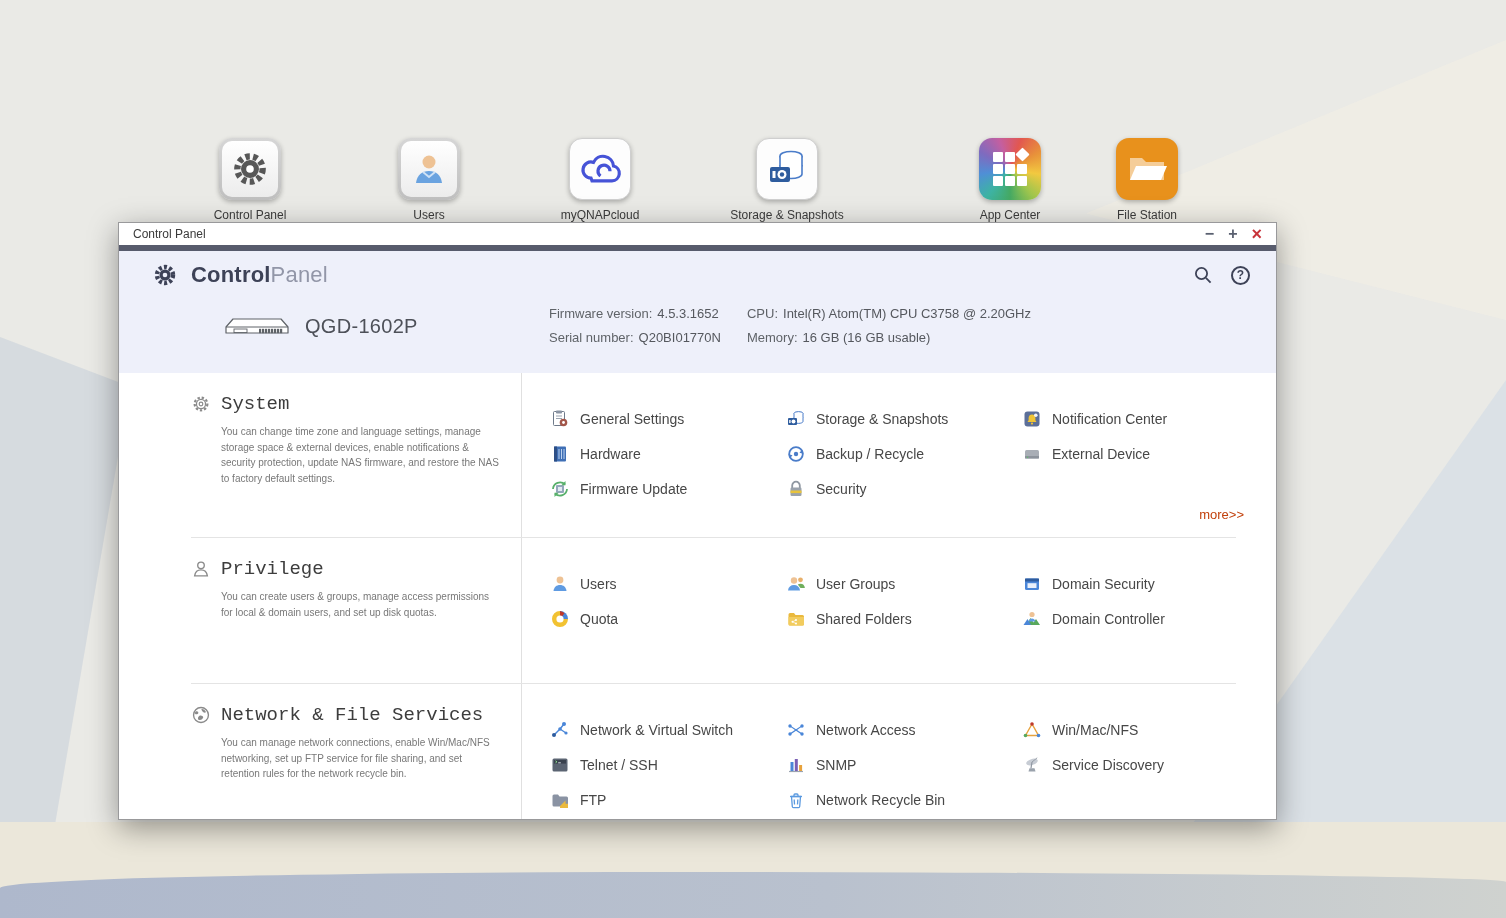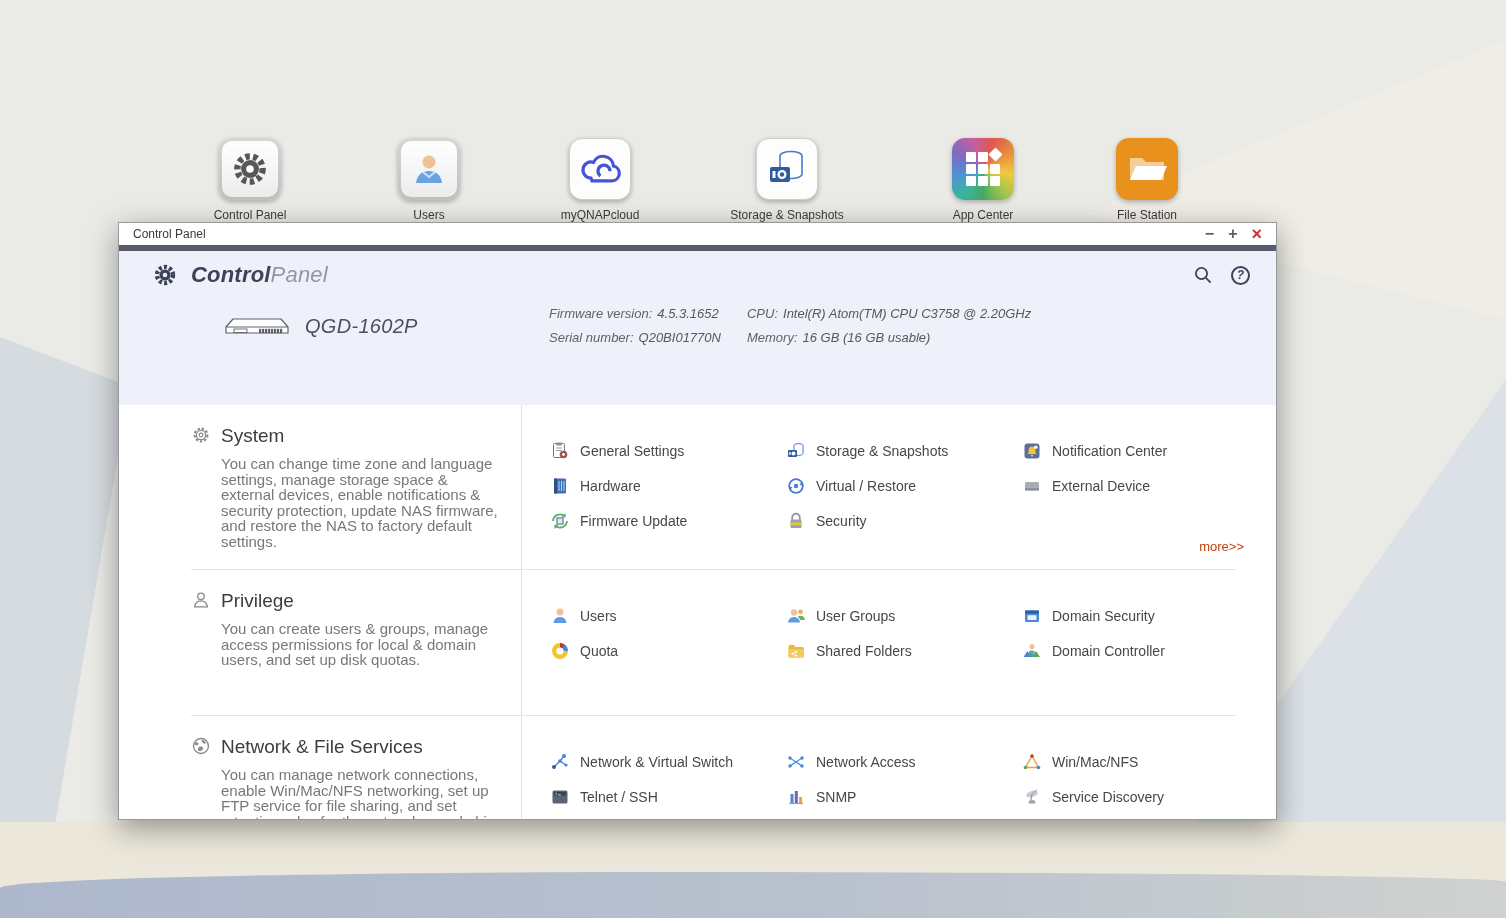--- a/index.html
+++ b/index.html
@@ -37,21 +37,21 @@
   .win { position:absolute; left:118px; top:222px; width:1159px; height:598px; z-index:2;
          background:#fff; border:1px solid #99999b; box-shadow:0 8px 28px rgba(0,0,0,.38);
          display:flex; flex-direction:column; }
   .titlebar { height:22px; background:#fff; display:flex; align-items:center; padding:0 14px; flex:none; }
   .titlebar-title { font-size:12px; color:#3a3a3a; }
   .titlebar-btns { margin-left:auto; display:flex; gap:14px; align-items:center; }
   .tb-btn { font-size:16px; font-weight:700; color:#5a6070; line-height:1; }
   .tb-btn.close { color:#c8333a; font-size:18px; }
   .strip { height:6px; background:#575b6c; flex:none; }
 
-  .header { height:154px; background:#eef0fa; flex:none; padding:11px 26px 8px 34px;font-style:italic; }
+  .header { height:122px; background:#eef0fa; flex:none; padding:11px 26px 8px 34px; }
   .header-row1 { display:flex; align-items:center; }
   .app-title { margin-left:14px; font-size:22px; letter-spacing:.2px; }
   .app-title .bold { font-weight:700; color:#3d4257; }
   .app-title .light { font-weight:400; color:#9296a8; }
   .header-tools { margin-left:auto; display:flex; align-items:center; gap:18px; }
   .help-circle { width:19px; height:19px; border:2px solid #3d4257; border-radius:50%;
                  display:flex; align-items:center; justify-content:center;
                  font-size:12px; font-weight:700; color:#3d4257; }
   .header-row2 { display:flex; align-items:center; margin-top:14px; }
   .device-block { display:flex; align-items:center; width:326px; margin-left:70px; }
@@ -60,23 +60,23 @@
   .info-col .lbl { color:#5f6368; }
   .info-col .val { color:#55585e; margin-left:5px; }
   .info-col + .info-col { margin-left:26px; }
 
   .body { flex:1; background:#fff; overflow:hidden; }
   .section { margin:0 40px 0 72px; display:flex; }
   .sec-system   { height:165px; border-bottom:1px solid #e4e4e4; }
   .sec-privilege{ height:146px; border-bottom:1px solid #e4e4e4; }
   .sec-network  { height:137px; }
   .sec-left { width:330px; flex:none; padding-top:20px; }
-  .sec-head { display:flex; align-items:flex-start; gap:10px; }
+  .sec-head { display:flex; align-items:center; gap:10px;font-family:Liberation Mono, monospace; }
   .sec-title { font-size:19px; color:#3d3d3d; }
-  .sec-desc { margin:9px 0 0 30px; width:282px; font-size:15px; line-height:15.5px; color:#787878; }
+  .sec-desc { margin:9px 0 0 30px; width:282px; font-size:10px; line-height:15.5px; color:#787878; }
   .sec-items { flex:1; border-left:1px solid #e0e0e0; padding:28px 0 0 28px; position:relative; }
   .items-grid { display:grid; grid-auto-flow:column; grid-auto-columns:236px; }
   .rows3 { grid-template-rows:repeat(3,35px); }
   .rows2 { grid-template-rows:repeat(2,35px); }
   .item { display:flex; align-items:center; gap:10px; }
   .item-label { font-size:14px; color:#474747; }
   .ico { width:20px; height:20px; flex:none; display:inline-flex; }
   .ico svg { width:100%; height:100%; }
   .sec-ico { width:20px; height:20px; display:inline-flex; }
   .more-link { text-align:right; padding-right:14px; margin-top:1px; font-size:13px; color:#c2410c; }
@@ -132,21 +132,21 @@
           <path d="M16 19v9c0 2.5 4.9 4.5 11 4.5s11-2 11-4.5v-9"></path>
         </g>
         <rect x="6" y="21" width="20" height="15" rx="2" fill="#2e5c9e"></rect>
         <circle cx="18" cy="28.5" r="4.5" fill="#fff"></circle>
         <circle cx="18" cy="28.5" r="2.2" fill="#2e5c9e"></circle>
         <rect x="8.5" y="25" width="3" height="7" fill="#fff"></rect>
       </svg>
   </div>
   <div class="desk-label">Storage &amp; Snapshots</div>
 </div>
-<div class="desk-icon" style="left:903px">
+<div class="desk-icon" style="left:930px">
   <div class="tile tile-appcenter">
     <svg width="62" height="62" viewBox="0 0 62 62">
         <g fill="#fff">
           <rect x="14" y="14" width="10" height="10" rx="1"></rect>
           <rect x="26" y="14" width="10" height="10" rx="1"></rect>
           <rect x="14" y="26" width="10" height="10" rx="1"></rect>
           <rect x="26" y="26" width="10" height="10" rx="1"></rect>
           <rect x="38" y="26" width="10" height="10" rx="1"></rect>
           <rect x="14" y="38" width="10" height="10" rx="1"></rect>
           <rect x="26" y="38" width="10" height="10" rx="1"></rect>
@@ -308,21 +308,21 @@
           </div>
           <div class="item">
             <span class="ico">
                 <svg viewBox="0 0 20 20">
                   <circle cx="10" cy="10" r="6.8" fill="none" stroke="#4a7cc9" stroke-width="1.8"></circle>
                   <path d="M16.2 5.5l1.4 4.2-4.1-1z" fill="#4a7cc9"></path>
                   <path d="M3.8 14.5l-1.4-4.2 4.1 1z" fill="#4a7cc9"></path>
                   <circle cx="10" cy="10" r="2.2" fill="#4a7cc9"></circle>
                 </svg>
               </span>
-            <span class="item-label">Virtual / Restore</span>
+            <span class="item-label">Backup / Recycle</span>
           </div>
           <div class="item">
             <span class="ico">
                 <svg viewBox="0 0 20 20">
                   <path d="M6.2 9V6.5a3.8 3.8 0 0 1 7.6 0V9" fill="none" stroke="#8f97a1" stroke-width="1.8"></path>
                   <rect x="4.5" y="8.5" width="11" height="8.5" rx="1.2" fill="#9aa2ac"></rect>
                   <rect x="4.5" y="11.5" width="11" height="2.6" fill="#e8c33c"></rect>
                 </svg>
               </span>
             <span class="item-label">Security</span>

